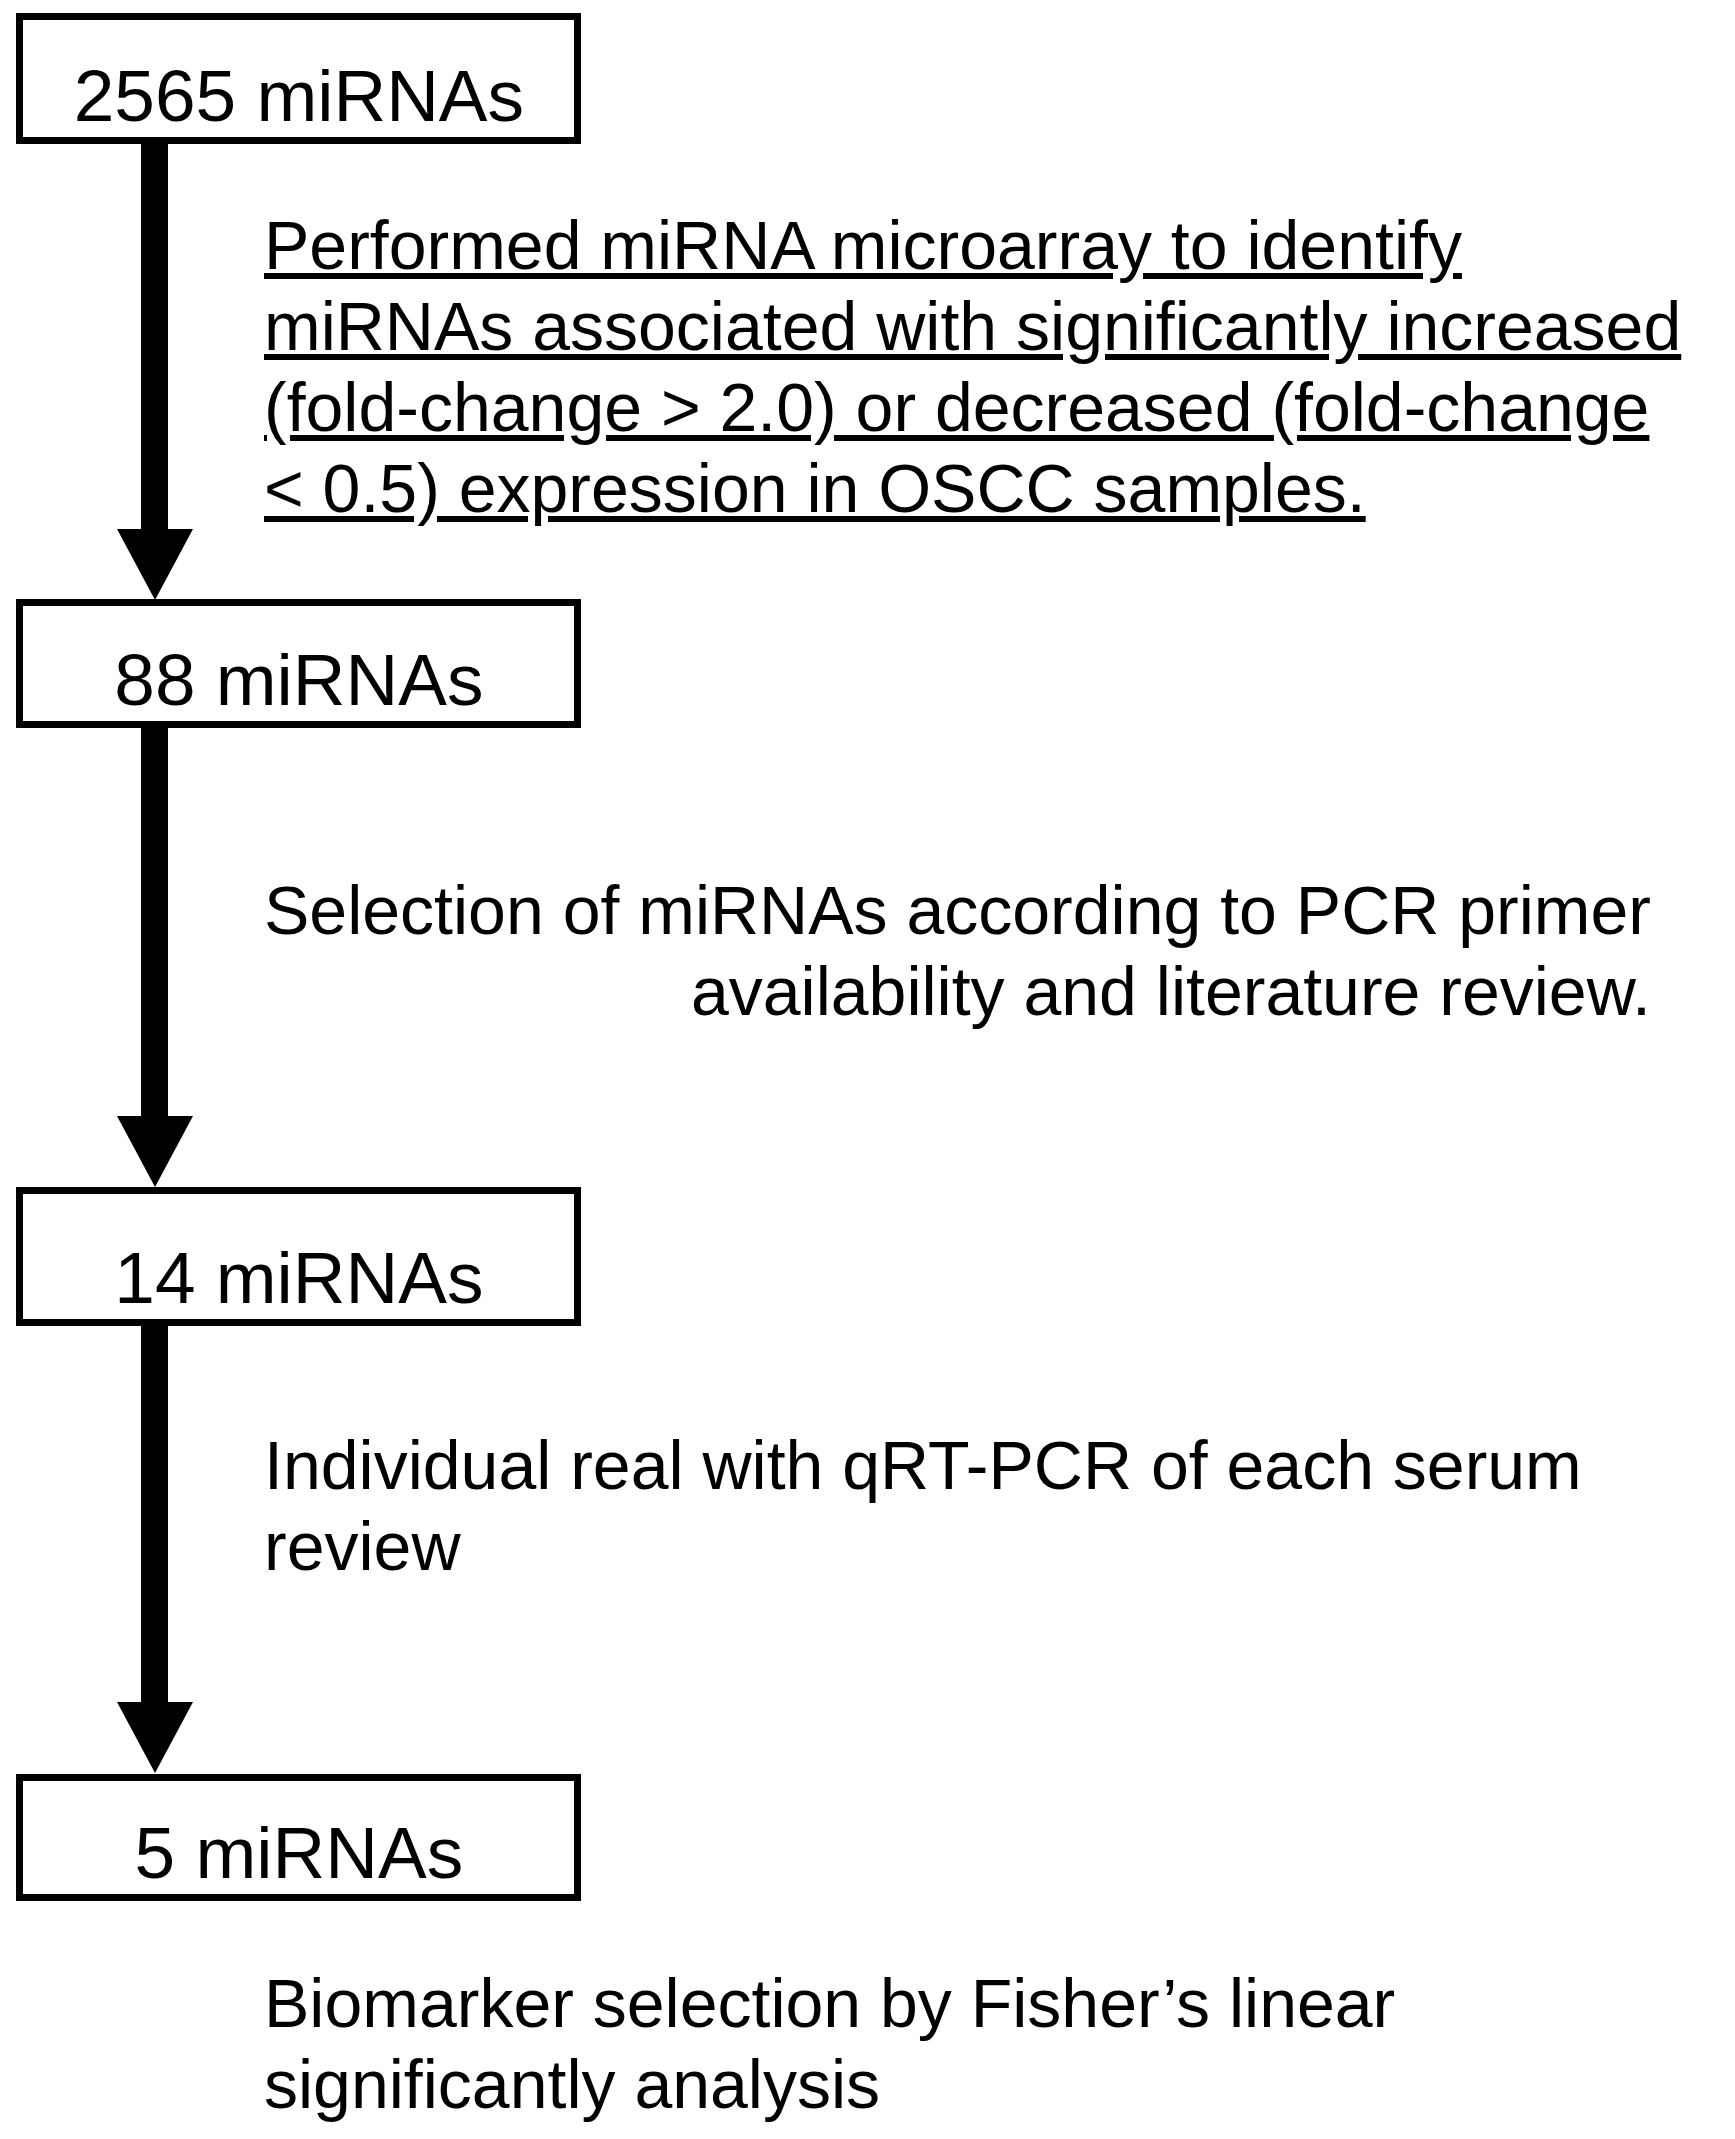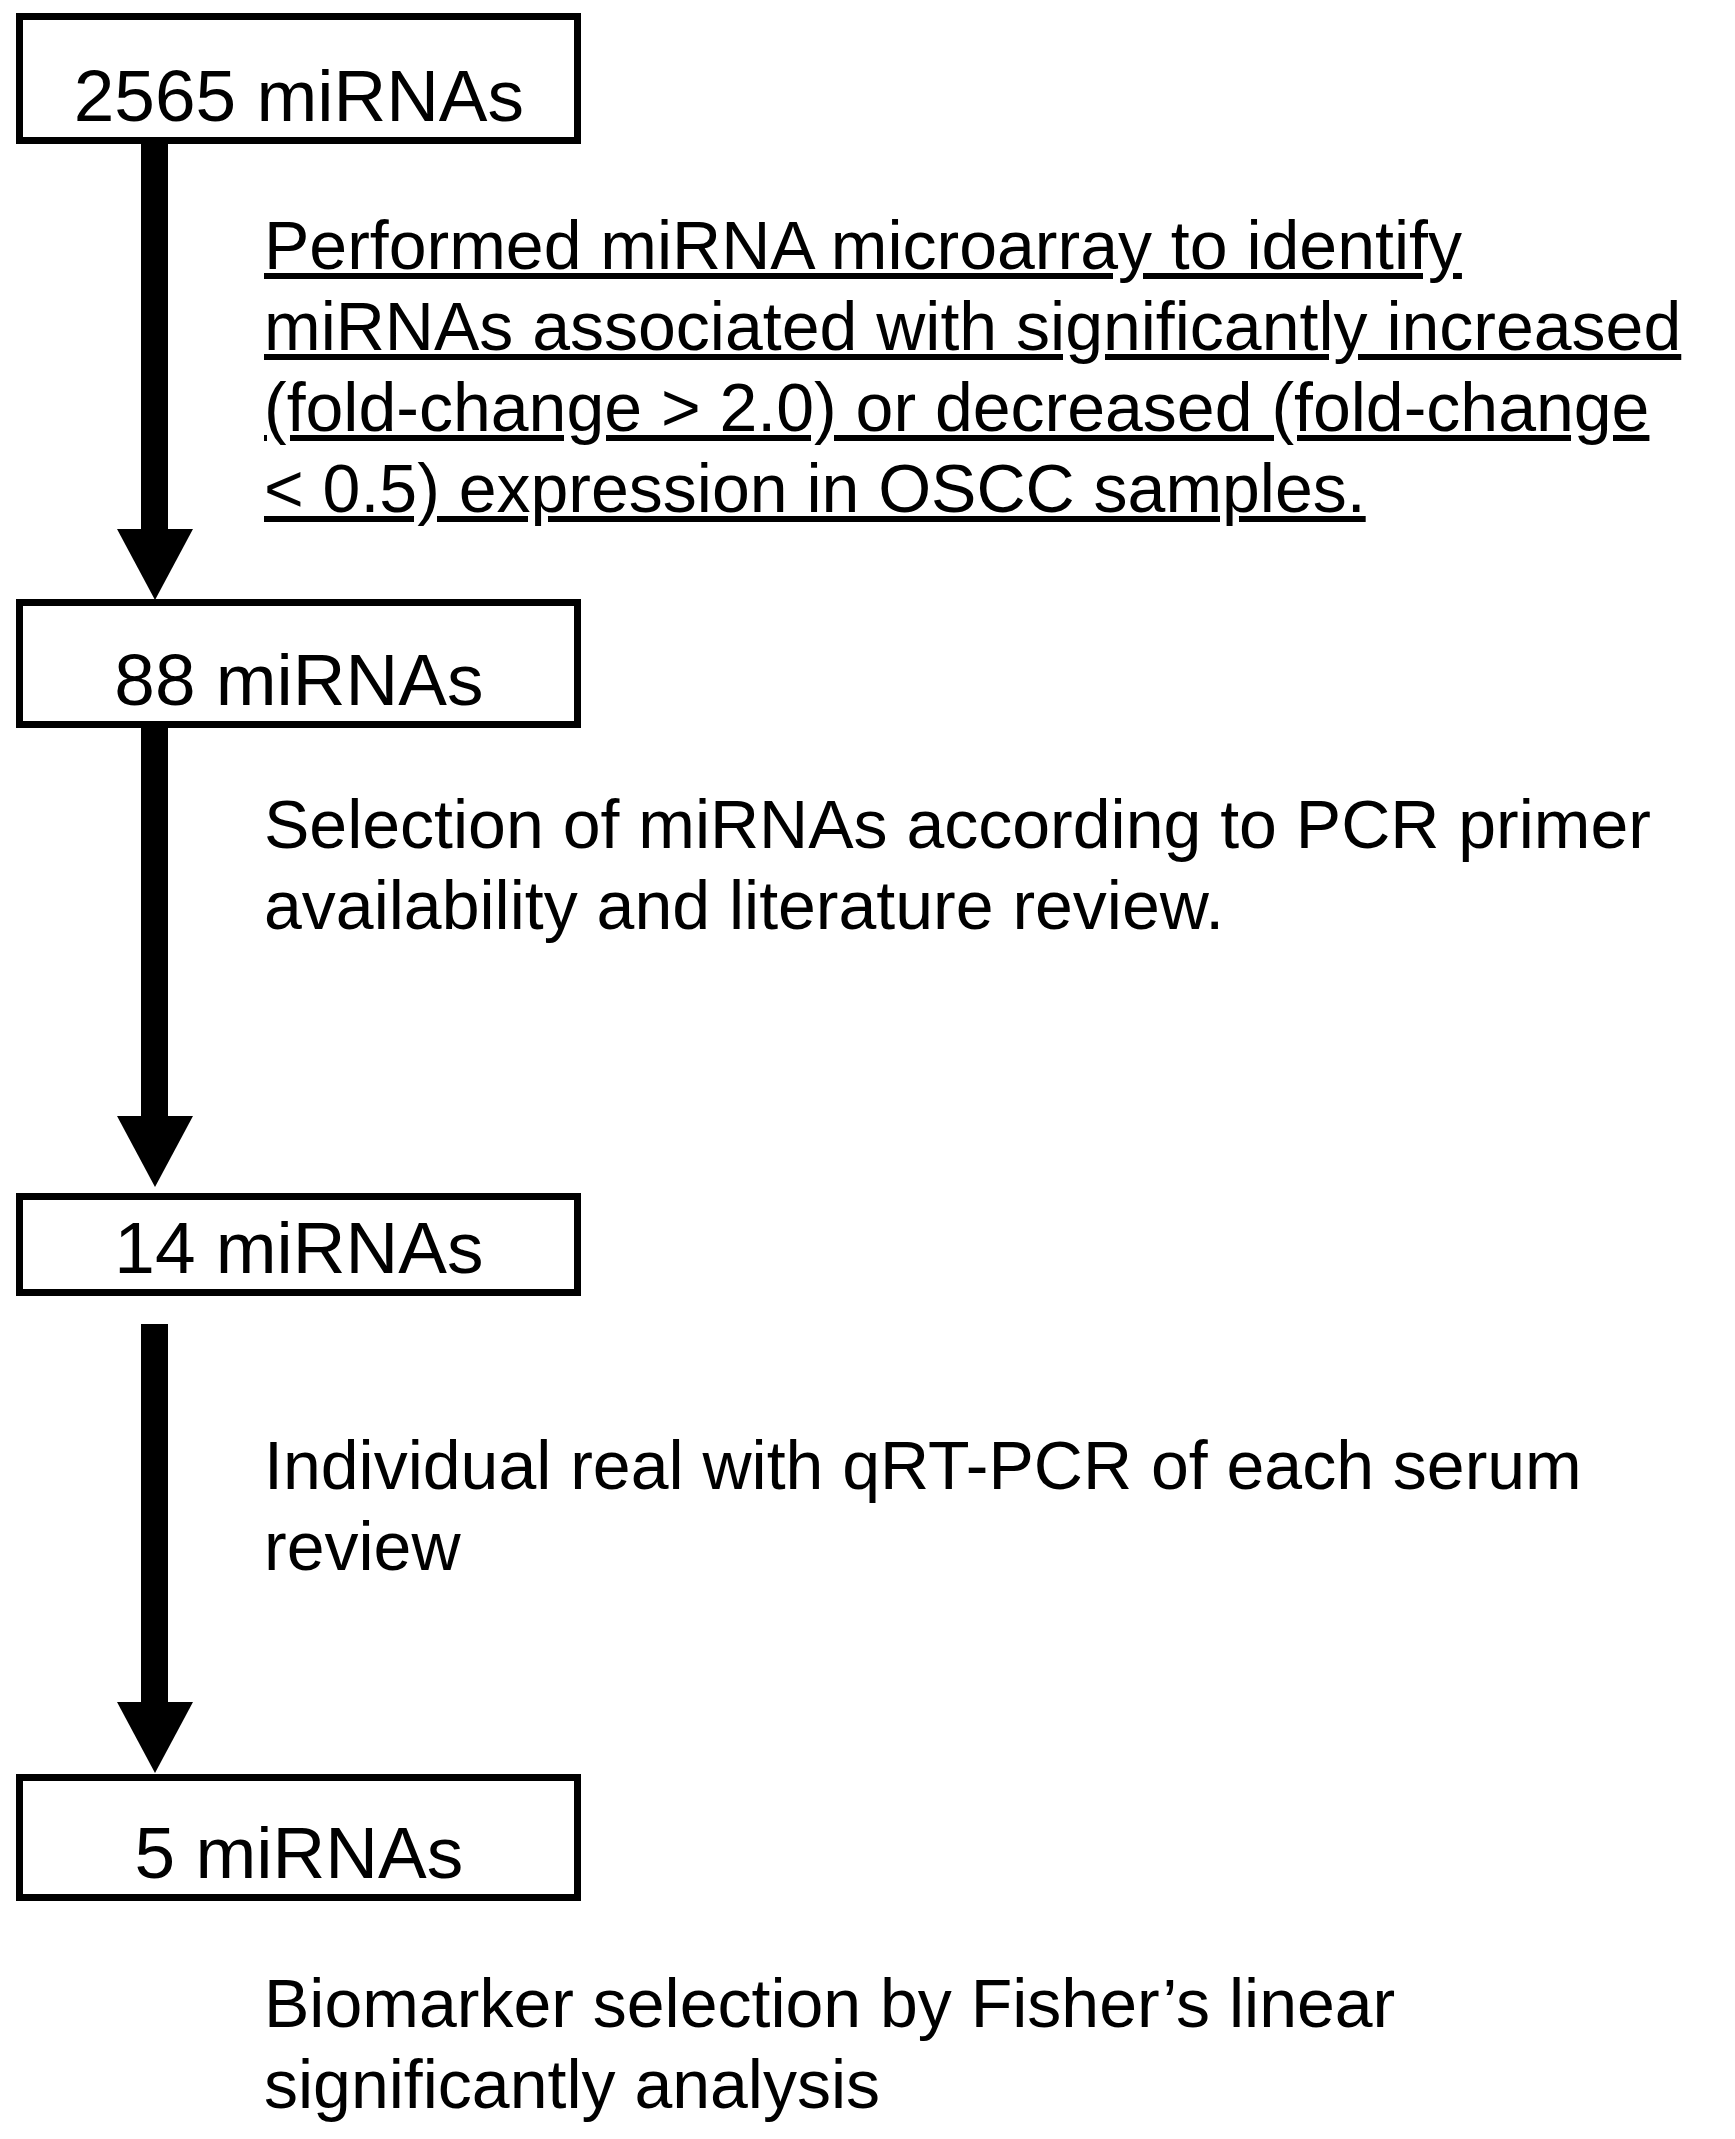--- a/index.html
+++ b/index.html
@@ -25,21 +25,21 @@
     border: 7.1px solid #000000;
     background: #ffffff;
     display: flex;
     align-items: flex-end;
     justify-content: center;
     font-size: 73px;
     letter-spacing: 0;
   }
   .node-1 { top: 13px;   height: 131px; }
   .node-2 { top: 599px;  height: 129px; }
-  .node-3 { top: 1187px; height: 103px; margin-top: 6px; }
+  .node-3 { top: 1187px; height: 139px; }
   .node-4 { top: 1774px; height: 127px; }
 
   
   .arrow {
     position: absolute;
     left: 116px;
     width: 77px;
     display: flex;
     flex-direction: column;
     align-items: center;
@@ -64,21 +64,21 @@
 
   
   .step {
     position: absolute;
     left: 264px;
     font-size: 68px;
     line-height: 81px;
     white-space: nowrap;
   }
   .step-1 { top: 205px; text-decoration: underline; }
-  .step-2 { top: 784px; }
+  .step-2 { top: 870px; text-align: right; }
   .step-3 { top: 1425px; }
   .step-4 { top: 1963px; }
 </style>
 </head>
 <body>
 
 <div class="canvas">
 
   <div class="node node-1">
     <span>2565 miRNAs</span>

